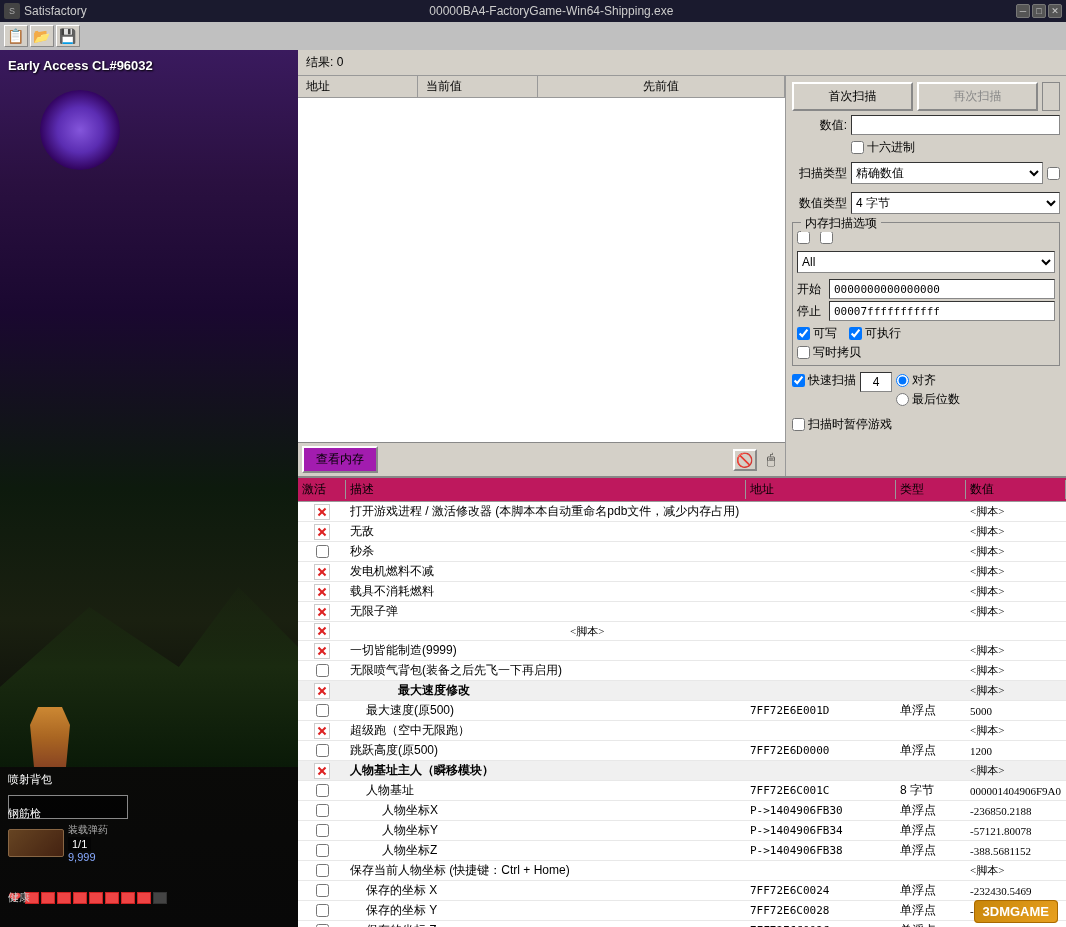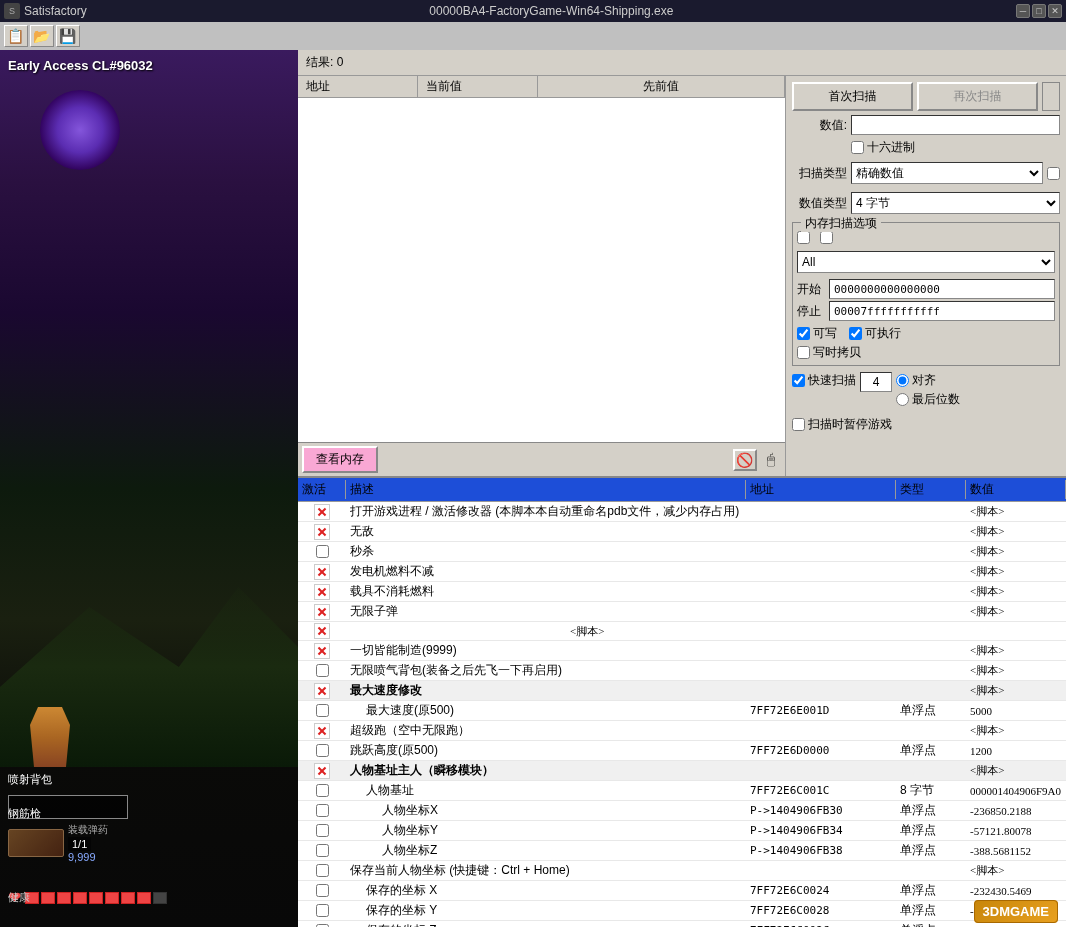--- a/index.html
+++ b/index.html
@@ -355,21 +355,21 @@
     
     #cheat-table {
       flex: 1;
       border-top: 2px solid #888;
       overflow: hidden;
       display: flex;
       flex-direction: column;
     }
     #cheat-table-header {
       display: flex;
-      background: #1d4ed8;
+      background: #be185d;
       border-bottom: 1px solid #999;
       padding: 2px 0;
     }
     .ct-col {
       padding: 1px 4px;
       font-size: 12px;
       color: #000;
       cursor: pointer;
       border-right: 1px solid #999;
     }
@@ -456,21 +456,21 @@
     #bottom-toolbar {
       display: flex;
       align-items: center;
       padding: 3px 4px;
       background: #d4d0c8;
       border-top: 1px solid #888;
       gap: 4px;
     }
     .bottom-btn {
       padding: 3px 12px;
-      background: #f9a8d4;
+      background: #a21caf;
       border: 2px solid;
       border-top-color: #fff;
       border-left-color: #fff;
       border-right-color: #888;
       border-bottom-color: #888;
       cursor: pointer;
       font-size: 12px;
     }
     .delete-icon-btn {
       width: 24px; height: 22px;
@@ -777,21 +777,21 @@
             </div>
             <div class="ct-cell ct-cell-desc">无限喷气背包(装备之后先飞一下再启用)</div>
             <div class="ct-cell ct-cell-addr"></div>
             <div class="ct-cell ct-cell-type"></div>
             <div class="ct-cell ct-cell-val">&lt;脚本&gt;</div>
           </div>
           <div class="ct-row group-row">
             <div class="ct-cell ct-cell-active">
               <span class="red-x"></span>
             </div>
-            <div class="ct-cell ct-cell-desc" style="font-weight: bold;">最大速度修改</div>
+            <div class="ct-cell ct-cell-desc" style="font-weight: bold; margin-left: 48px;">最大速度修改</div>
             <div class="ct-cell ct-cell-addr"></div>
             <div class="ct-cell ct-cell-type"></div>
             <div class="ct-cell ct-cell-val">&lt;脚本&gt;</div>
           </div>
           <div class="ct-row">
             <div class="ct-cell ct-cell-active">
               <input type="checkbox" class="active-checkbox" style="">
             </div>
             <div class="ct-cell ct-cell-desc indent-1">最大速度(原500)</div>
             <div class="ct-cell ct-cell-addr">7FF72E6E001D</div>

